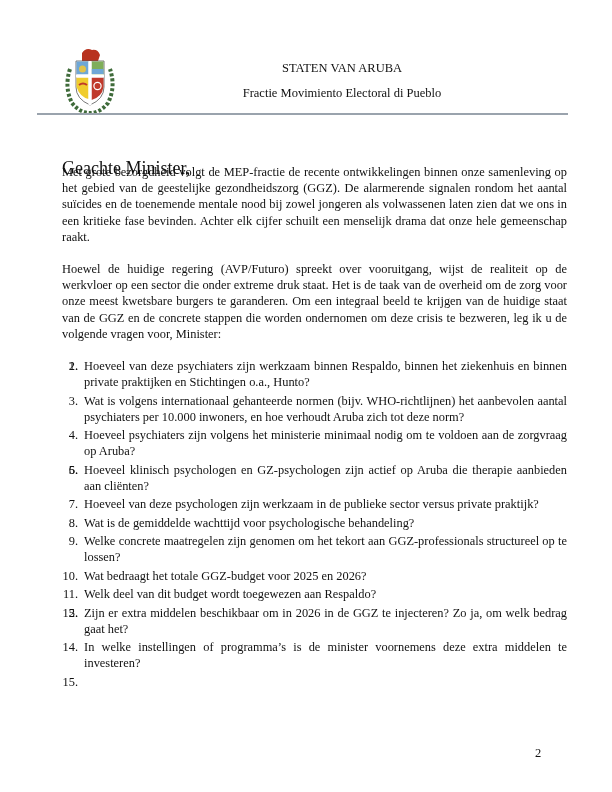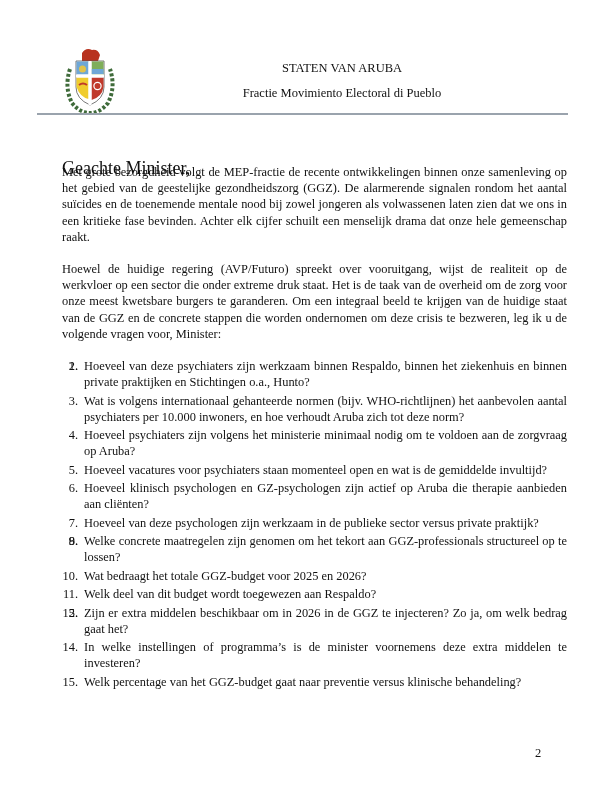--- a/index.html
+++ b/index.html
@@ -58,28 +58,28 @@
 
   <div class="body">
     <p class="para">Met grote bezorgdheid volgt de MEP-fractie de recente ontwikkelingen binnen onze samenleving op het gebied van de geestelijke gezondheidszorg (GGZ). De alarmerende signalen rondom het aantal suïcides en de toenemende mentale nood bij zowel jongeren als volwassenen laten zien dat we ons in een kritieke fase bevinden. Achter elk cijfer schuilt een menselijk drama dat onze hele gemeenschap raakt.</p>
     <p class="para">Hoewel de huidige regering (AVP/Futuro) spreekt over vooruitgang, wijst de realiteit op de werkvloer op een sector die onder extreme druk staat. Het is de taak van de overheid om de zorg voor onze meest kwetsbare burgers te garanderen. Om een integraal beeld te krijgen van de huidige staat van de GGZ en de concrete stappen die worden ondernomen om deze crisis te bezweren, leg ik u de volgende vragen voor, Minister:</p>
 
     <ol class="questions">
       <li><span class="qnum one">1.</span></li>
       <li><span class="qnum one">2.</span><span>Hoeveel van deze psychiaters zijn werkzaam binnen Respaldo, binnen het ziekenhuis en binnen private praktijken en Stichtingen o.a., Hunto?</span></li>
       <li><span class="qnum one">3.</span><span>Wat is volgens internationaal gehanteerde normen (bijv. WHO-richtlijnen) het aanbevolen aantal psychiaters per 10.000 inwoners, en hoe verhoudt Aruba zich tot deze norm?</span></li>
       <li><span class="qnum one">4.</span><span>Hoeveel psychiaters zijn volgens het ministerie minimaal nodig om te voldoen aan de zorgvraag op Aruba?</span></li>
-      <li><span class="qnum one">5.</span><span>Hoeveel vacatures voor psychiaters staan momenteel open en wat is de gemiddelde invultijd?</span></li>
+      <li><span class="qnum one">5.</span></li>
       <li><span class="qnum one">6.</span><span>Hoeveel klinisch psychologen en GZ-psychologen zijn actief op Aruba die therapie aanbieden aan cliënten?</span></li>
       <li><span class="qnum one">7.</span><span>Hoeveel van deze psychologen zijn werkzaam in de publieke sector versus private praktijk?</span></li>
-      <li><span class="qnum one">8.</span></li>
+      <li><span class="qnum one">8.</span><span>Wat is de gemiddelde wachttijd voor psychologische behandeling?</span></li>
       <li><span class="qnum one">9.</span><span>Welke concrete maatregelen zijn genomen om het tekort aan GGZ-professionals structureel op te lossen?</span></li>
       <li><span class="qnum">10.</span><span>Wat bedraagt het totale GGZ-budget voor 2025 en 2026?</span></li>
       <li><span class="qnum">11.</span><span>Welk deel van dit budget wordt toegewezen aan Respaldo?</span></li>
       <li><span class="qnum">12.</span></li>
       <li><span class="qnum">5.</span><span>Zijn er extra middelen beschikbaar om in 2026 in de GGZ te injecteren? Zo ja, om welk bedrag gaat het?</span></li>
       <li><span class="qnum">14.</span><span>In welke instellingen of programma’s is de minister voornemens deze extra middelen te investeren?</span></li>
-      <li><span class="qnum">15.</span><span>Welk percentage van het GGZ-budget gaat naar preventie versus klinische behandeling?</span></li>
+      <li><span class="qnum">15.</span></li>
     </ol>
   </div>
 
   <div class="pagenum">2</div>
 </div>
 
 </body></html>

